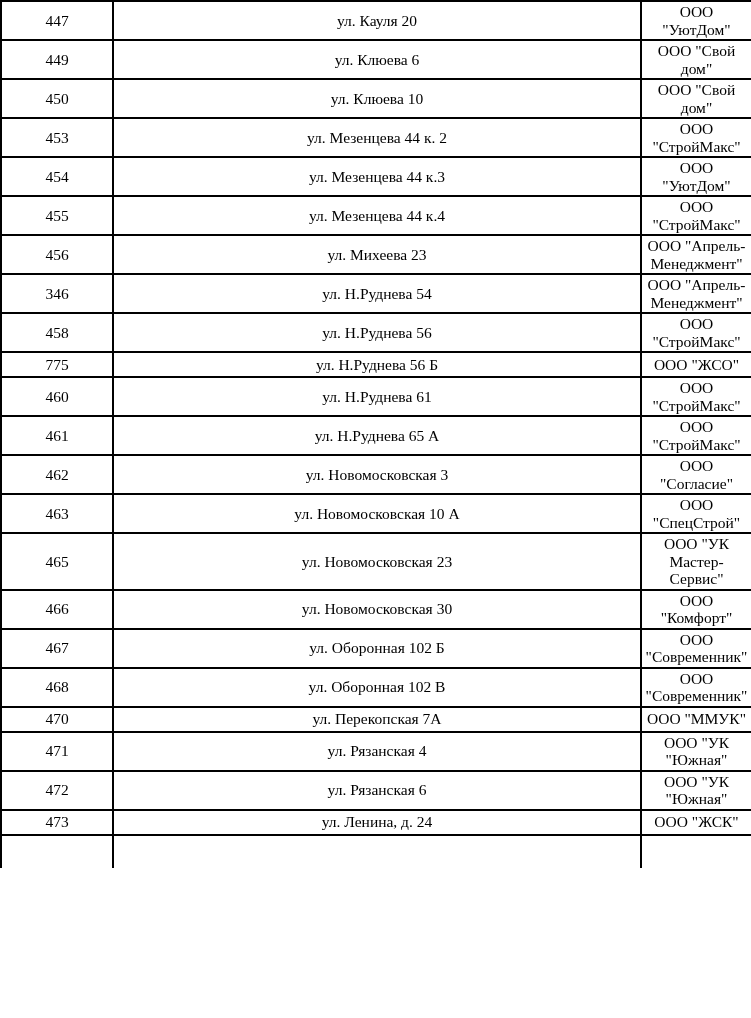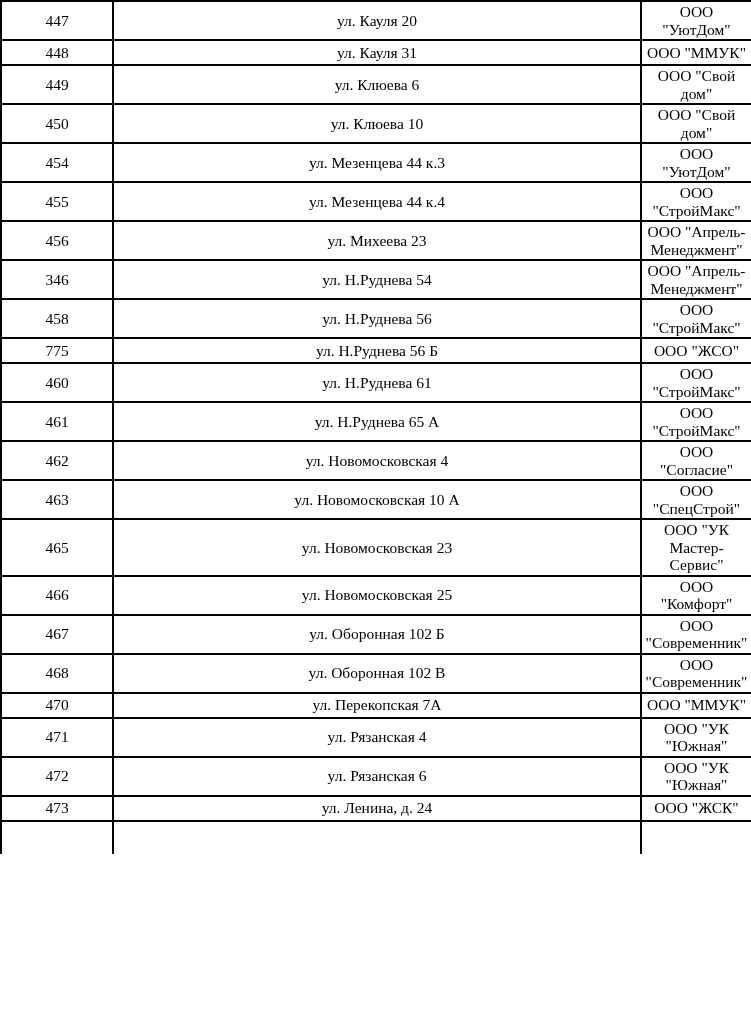--- a/index.html
+++ b/index.html
@@ -43,40 +43,40 @@
     <col style="width:528px">
     <col style="width:111px">
   </colgroup>
   <tbody id="table-body">
   <tr>
     <td class="col-num">447</td>
     <td class="col-address">ул. Кауля 20</td>
     <td class="col-company">ООО "УютДом"</td>
   </tr>
 
-  <tr>
-    <td class="col-num">448</td>
-    <td class="col-address">ул. Кауля 31</td>
-    <td class="col-company">ООО "ММУК"</td>
-  </tr>
 
   <tr>
     <td class="col-num">449</td>
     <td class="col-address">ул. Клюева 6</td>
     <td class="col-company">ООО "Свой дом"</td>
   </tr>
 
   <tr>
     <td class="col-num">450</td>
     <td class="col-address">ул. Клюева 10</td>
     <td class="col-company">ООО "Свой дом"</td>
   </tr>
 
 
 
+  <tr>
+    <td class="col-num">453</td>
+    <td class="col-address">ул. Мезенцева 44 к. 2</td>
+    <td class="col-company">ООО "СтройМакс"</td>
+  </tr>
 
   <tr>
     <td class="col-num">454</td>
     <td class="col-address">ул. Мезенцева 44 к.3</td>
     <td class="col-company">ООО "УютДом"</td>
   </tr>
 
   <tr>
     <td class="col-num">455</td>
     <td class="col-address">ул. Мезенцева 44 к.4</td>
@@ -114,40 +114,40 @@
   </tr>
 
   <tr>
     <td class="col-num">461</td>
     <td class="col-address">ул. Н.Руднева 65 А</td>
     <td class="col-company">ООО "СтройМакс"</td>
   </tr>
 
   <tr>
     <td class="col-num">462</td>
-    <td class="col-address">ул. Новомосковская 4</td>
+    <td class="col-address">ул. Новомосковская 3</td>
     <td class="col-company">ООО "Согласие"</td>
   </tr>
 
   <tr>
     <td class="col-num">463</td>
     <td class="col-address">ул. Новомосковская 10 А</td>
     <td class="col-company">ООО "СпецСтрой"</td>
   </tr>
 
 
   <tr>
     <td class="col-num">465</td>
     <td class="col-address">ул. Новомосковская 23</td>
     <td class="col-company">ООО "УК Мастер-Сервис"</td>
   </tr>
 
   <tr>
     <td class="col-num">466</td>
-    <td class="col-address">ул. Новомосковская 25</td>
+    <td class="col-address">ул. Новомосковская 30</td>
     <td class="col-company">ООО "Комфорт"</td>
   </tr>
 
   <tr>
     <td class="col-num">467</td>
     <td class="col-address">ул. Оборонная 102 Б</td>
     <td class="col-company">ООО "Современник"</td>
   </tr>
 
   <tr>

